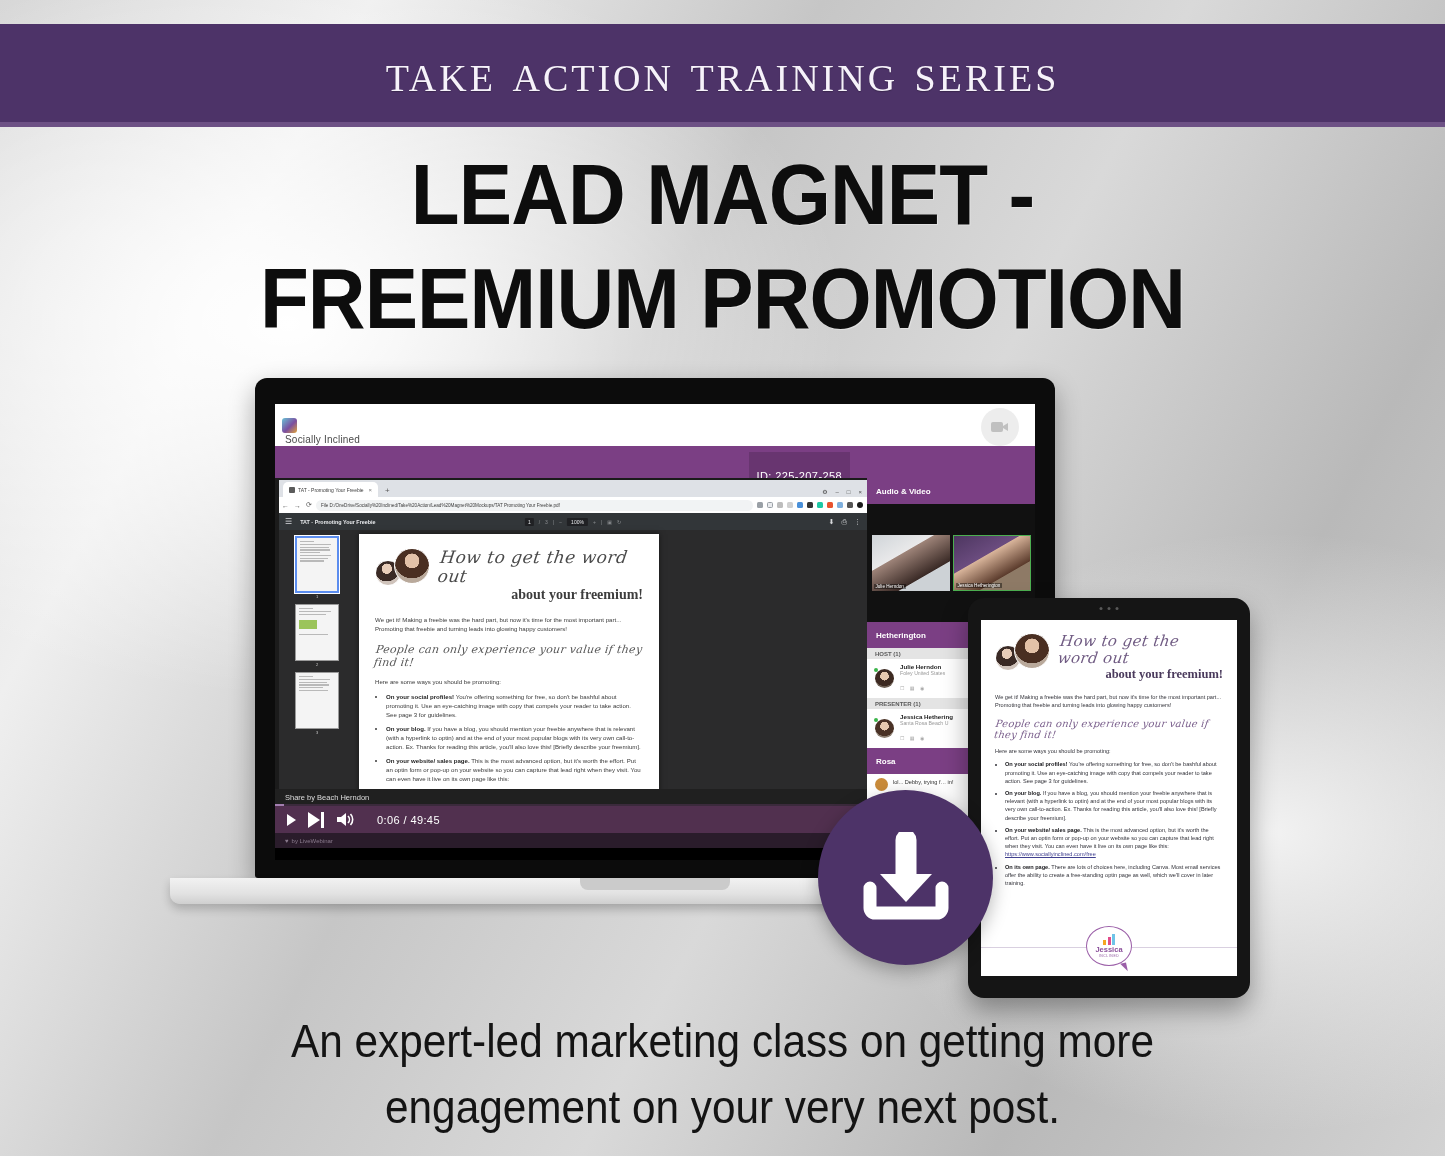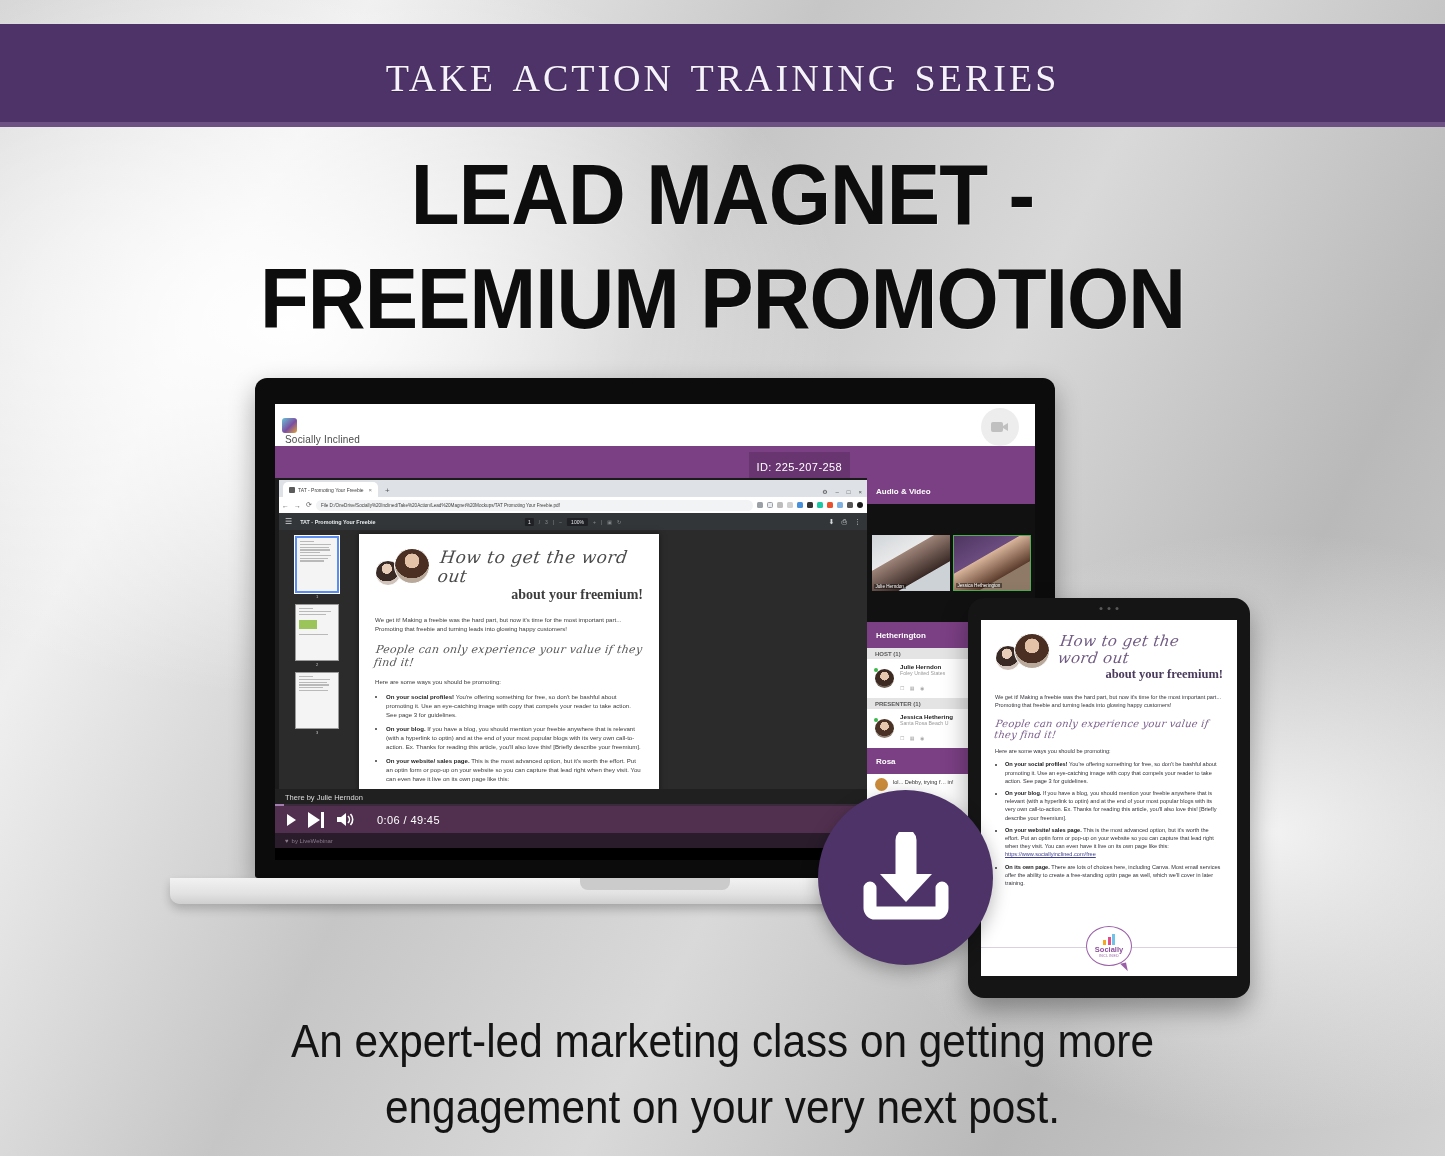--- a/index.html
+++ b/index.html
@@ -136,21 +136,21 @@
 
   .wb-purplebar {
     position: absolute; left: 0; top: 42px;
     width: 760px; height: 32px;
     background: #7b3f84;
   }
   .wb-id {
     position: absolute; right: 185px; top: 48px;
     font-size: 11px; color: #ffffff; letter-spacing: .4px;
     background: rgba(0,0,0,.15);
-    padding: 9px 8px;
+    padding: 18px 8px;
   }
 
   
   .wb-stage {
     position: absolute; left: 0; top: 74px;
     width: 592px; height: 382px;
     background: #1b1b1b;
   }
 
   
@@ -573,21 +573,21 @@
         <div class="chat-msg">
           <span class="chat-av" style="background:#9a9a9a"></span>
           <span style="overflow:hidden">
             <span class="chat-meta">Rebecca</span>
             <span class="chat-meta" style="color:#aaa;font-weight:normal">15:08</span>
             <span class="chat-txt" style="display:block">0000 ex</span>
           </span>
         </div>
       </div>
 
-      <div class="player-label">There by Julie Herndon</div>
+      <div class="player-label">Share by Beach Herndon</div>
       <div class="player-progress">
           <i></i>
         </div>
       <div class="player-bar">
         <span class="pbtn">
           <svg width="9" height="12" viewBox="0 0 9 12">
               <path d="M0 0l9 6-9 6z" fill="#fff"></path>
             </svg>
         </span>
         <span class="pbtn">
@@ -642,21 +642,21 @@
           <li><b>On its own page.</b><span> There are lots of choices here, including Canva. Most email services offer the ability to create a free-standing optin page as well, which we'll cover in later training.</span></li>
         </ul>
         <div class="t-hr"></div>
         <div class="t-logo">
           <div class="t-bubble">
             <span class="t-bubble-bars">
               <i style="height:5px;background:#f5a623"></i>
               <i style="height:8px;background:#e14b8a"></i>
               <i style="height:11px;background:#6fc3e8"></i>
             </span>
-            <span class="t-bubble-name">Socially</span>
+            <span class="t-bubble-name">Jessica</span>
             <span class="t-bubble-tag">INCLINED</span>
           </div>
         </div>
       </div>
     </div>
   </div>
 
   <div class="dl-badge">
     <svg width="96" height="92" viewBox="0 0 96 92">
       <path d="M48 8 v38" stroke="#fff" stroke-width="21" stroke-linecap="round" fill="none"></path>

